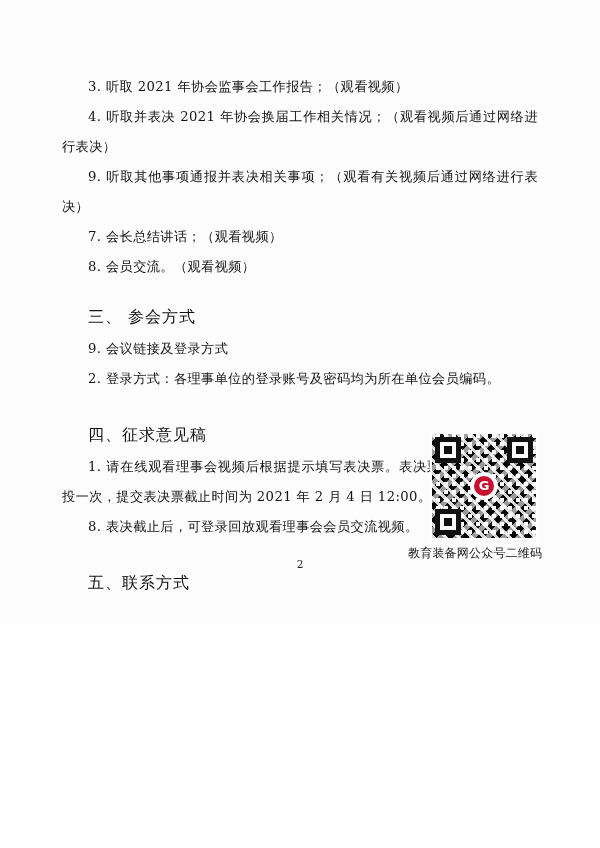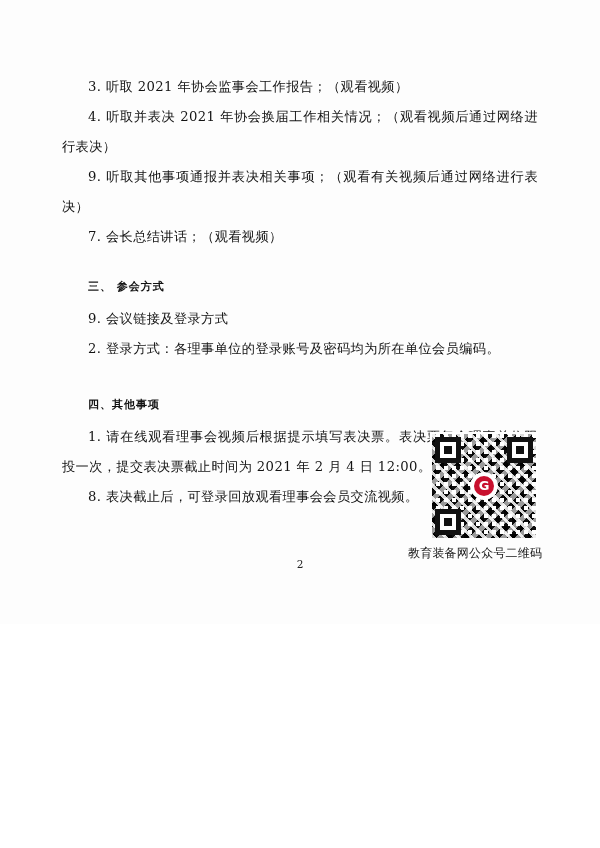--- a/index.html
+++ b/index.html
@@ -30,22 +30,22 @@
   }
   .para {
     margin: 0 0 0 0;
     text-indent: 26px;
     text-align: justify;
     white-space: normal;
   }
   .heading {
     margin: 14px 0 2px 0;
     text-indent: 26px;
-    font-weight: bold;
-    font-size: 11px;
+    font-weight: normal;
+    font-size: 16px;
     letter-spacing: 1px;
   }
   .gap-sm { height: 6px; }
   .gap-md { height: 12px; }
 
   .qr-block {
     position: absolute;
     right: 62px;
     top: 432px;
     width: 108px;
@@ -136,39 +136,41 @@
 <body>
 
 <div class="page">
 
   <div class="doc-body">
 
     <p class="para">3. 听取 2021 年协会监事会工作报告；（观看视频）</p>
     <p class="para">4. 听取并表决 2021 年协会换届工作相关情况；（观看视频后通过网络进行表决）</p>
     <p class="para">9. 听取其他事项通报并表决相关事项；（观看有关视频后通过网络进行表决）</p>
     <p class="para">7. 会长总结讲话；（观看视频）</p>
+    <p class="para">8. 会员交流。（观看视频）</p>
 
     <div class="gap-sm"></div>
 
     <p class="heading">三、 参会方式</p>
 
     <p class="para">9. 会议链接及登录方式</p>
 
 
     <p class="para">2. 登录方式：各理事单位的登录账号及密码均为所在单位会员编码。</p>
 
     <div class="gap-md"></div>
 
-    <p class="heading">四、其他事项</p>
+    <p class="heading">四、征求意见稿</p>
 
     <p class="para">1. 请在线观看理事会视频后根据提示填写表决票。表决票每个理事单位限投一次，提交表决票截止时间为 2021 年 2 月 4 日 12:00。</p>
     <p class="para">8. 表决截止后，可登录回放观看理事会会员交流视频。</p>
 
     <div class="gap-md"></div>
 
+    <p class="heading">五、联系方式</p>
 
   </div>
 
   <div class="qr-block">
     <div class="qr-code">
       <div class="qr-noise"></div>
       <div class="qr-eye tl"></div>
       <div class="qr-eye tr"></div>
       <div class="qr-eye bl"></div>
       <div class="qr-logo">

